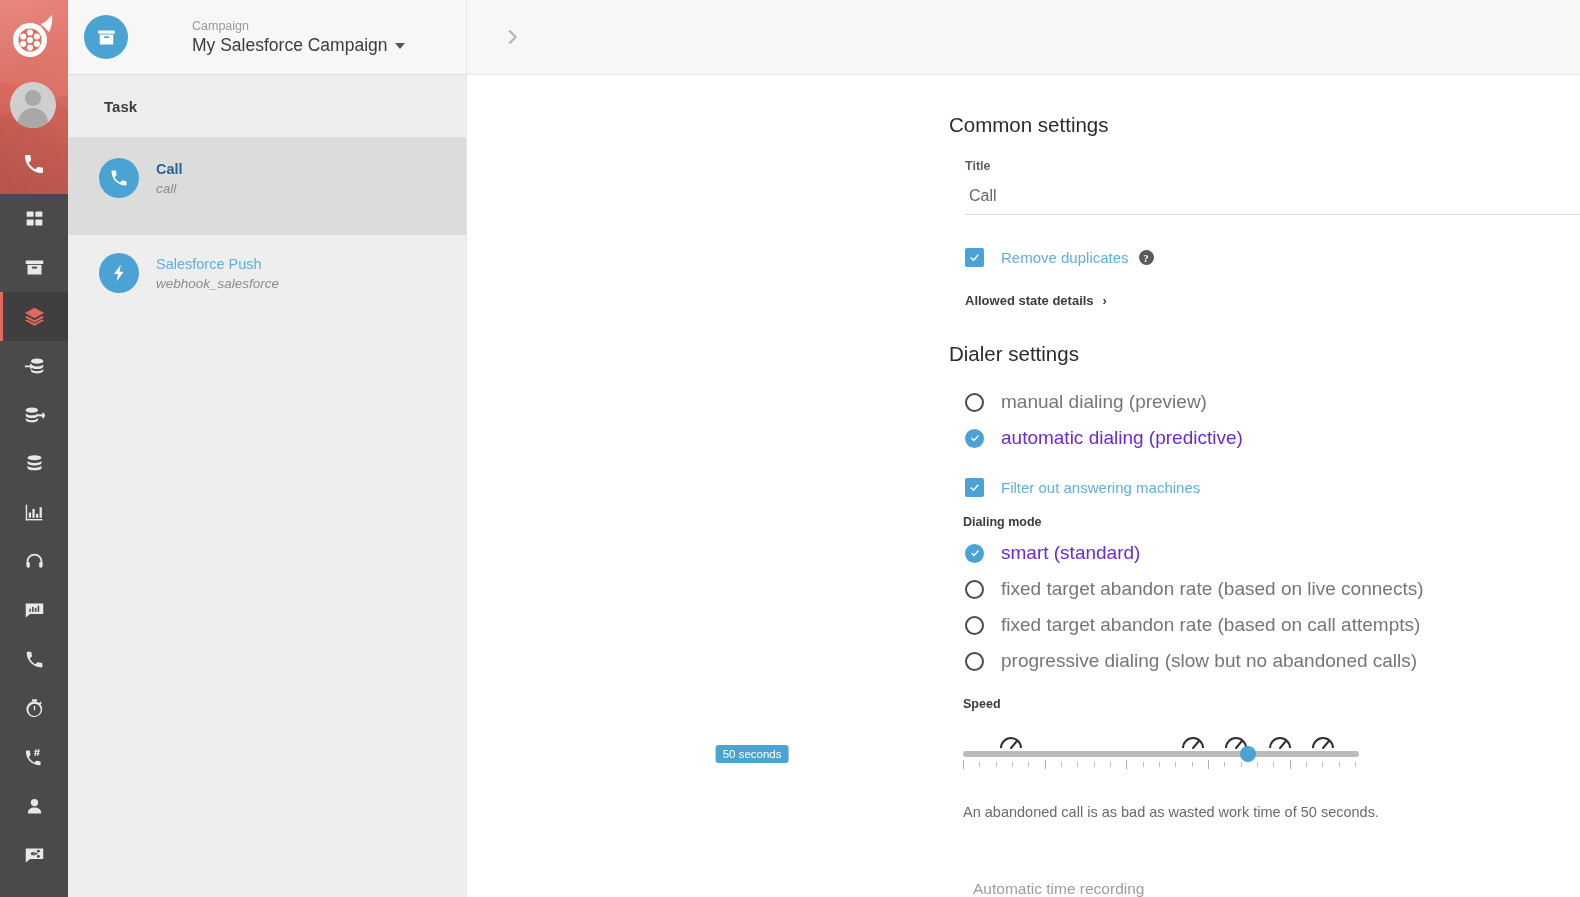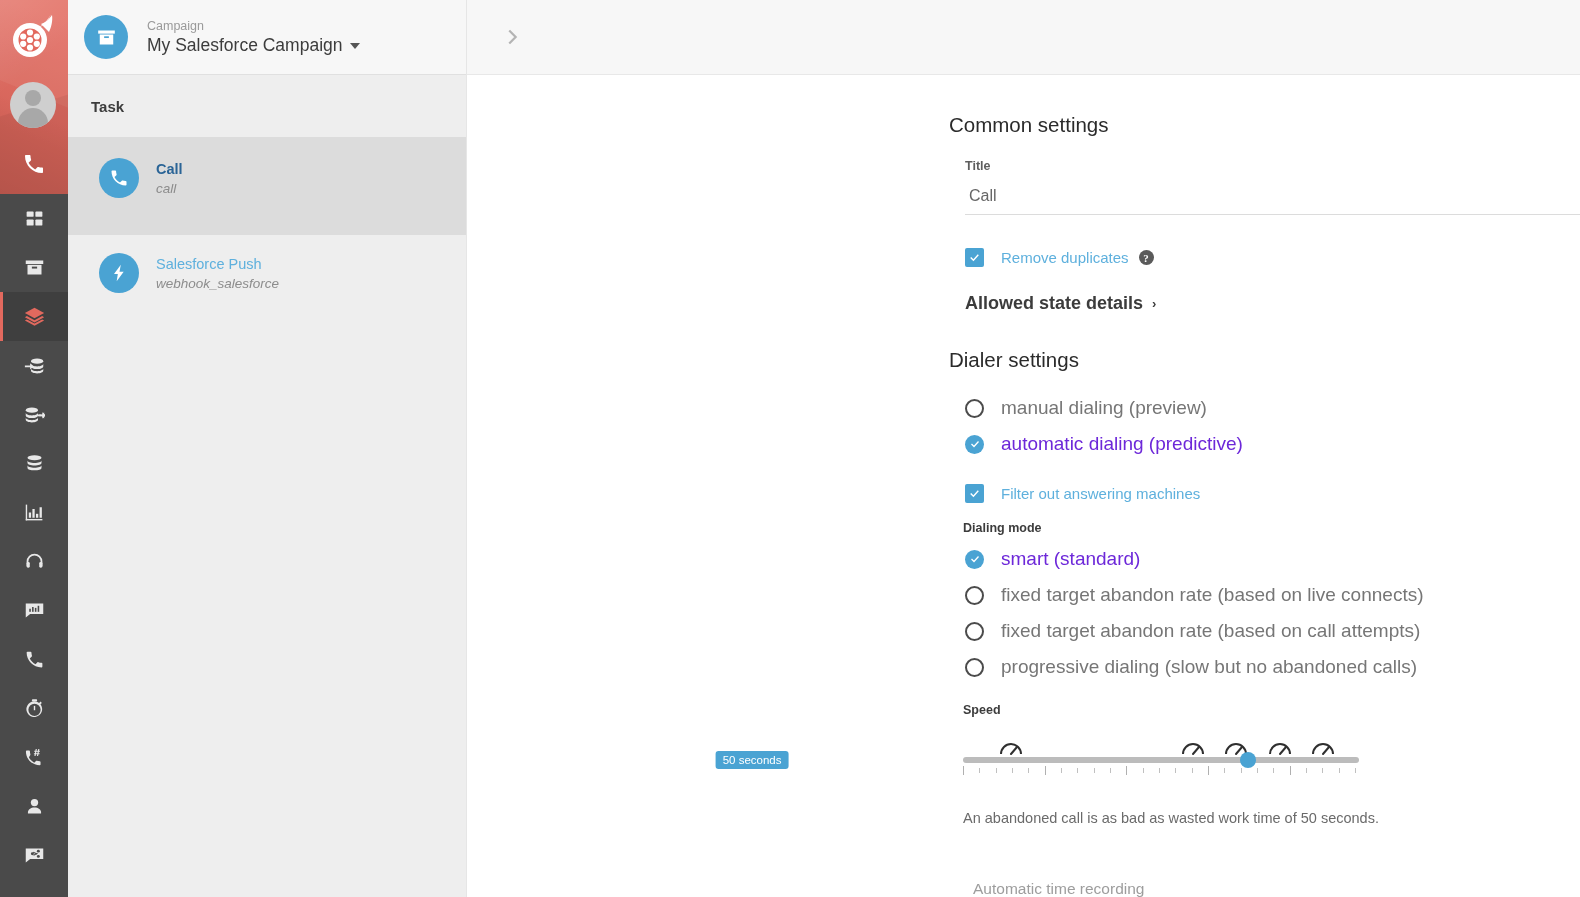--- a/index.html
+++ b/index.html
@@ -61,37 +61,37 @@
   .rail-item.active:before {
     content: ""; position: absolute; left: 0; top: 0; bottom: 0; width: 3px; background: #e2695e;
   }
   .rail-item.active svg { fill: #e2695e; }
 
   
   .sidebar { width: 398px; flex: 0 0 398px; height: 897px; background: #eeeeee; position: relative; }
   .camp-head {
     height: 75px; background: #f7f7f7;
     border-bottom: 1px solid #e0e0e0;
-    display: flex; align-items: center; padding-left: 16px;
+    display: flex; align-items: center; padding-left: 16px; gap: 45px;
   }
   .camp-icon {
     width: 44px; height: 44px; border-radius: 50%; background: #4aa3d3;
     display: flex; align-items: center; justify-content: center; flex: 0 0 44px;
   }
   .camp-icon svg { width: 21px; height: 21px; fill: #ffffff; }
   .camp-text { margin-left: 19px; }
   .camp-label { font-size: 12.5px; color: #9a9a9a; line-height: 16px; }
   .camp-title { font-size: 17.5px; color: #3c3c3c; line-height: 23px; display: flex; align-items: center; cursor: pointer; }
   .caret-d {
     display: inline-block; margin-left: 7px;
     width: 0; height: 0; border-left: 5px solid transparent; border-right: 5px solid transparent;
     border-top: 6px solid #555; position: relative; top: 1px;
   }
 
-  .task-head { height: 62px; display: flex; align-items: center; padding-left: 23px; }
+  .task-head { height: 62px; display: flex; align-items: center; padding-left: 36px; }
   .task-head span { font-size: 15px; font-weight: bold; color: #3c3c3c; }
 
   .task-item { display: flex; align-items: flex-start; padding: 18px 0 0 31px; cursor: pointer; }
   .task-item.selected { background: #dcdcdc; height: 98px; padding-top: 21px; }
   .task-item.plain { height: 68px; }
   .t-icon { width: 40px; height: 40px; border-radius: 50%; background: #4aa3d3; flex: 0 0 40px; display: flex; align-items: center; justify-content: center; }
   .t-icon svg { width: 20px; height: 20px; fill: #fff; }
   .t-text { margin-left: 17px; padding-top: 1px; }
   .t-name { font-size: 14.5px; line-height: 20px; }
   .task-item.selected .t-name { color: #2a6496; font-weight: bold; }
@@ -128,21 +128,21 @@
   }
   .cbx svg { width: 13px; height: 13px; fill: none; stroke: #fff; stroke-width: 2.6; }
   .row-check .lbl { margin-left: 17px; font-size: 15px; color: #5eb0dd; }
   .help-i {
     width: 15px; height: 15px; border-radius: 50%; background: #5a5a5a; margin-left: 10px;
     color: #fff; font-size: 11px; font-weight: bold; display: flex; align-items: center; justify-content: center;
     cursor: pointer; font-family: "Liberation Serif", serif;
   }
 
   .allowed { padding-left: 498px; margin-top: 26px; display: flex; align-items: center; cursor: pointer; }
-  .allowed span { font-size: 18px; font-weight: bold; color: #3c3c3c; }
+  .allowed span { font-size: 13px; font-weight: bold; color: #3c3c3c; }
   .allowed .ch { margin-left: 9px; font-size: 13px; color: #3c3c3c; font-weight: bold; }
 
   .opt { display: flex; align-items: center; padding-left: 498px; height: 36px; cursor: pointer; }
   .radio-off { width: 19px; height: 19px; border-radius: 50%; border: 2px solid #4b4b4b; flex: 0 0 19px; }
   .radio-on {
     width: 19px; height: 19px; border-radius: 50%; background: #4aa3d3; flex: 0 0 19px;
     display: flex; align-items: center; justify-content: center;
   }
   .radio-on svg { width: 12px; height: 12px; fill: none; stroke: #fff; stroke-width: 2.6; }
   .opt .lbl { margin-left: 17px; font-size: 19px; }

